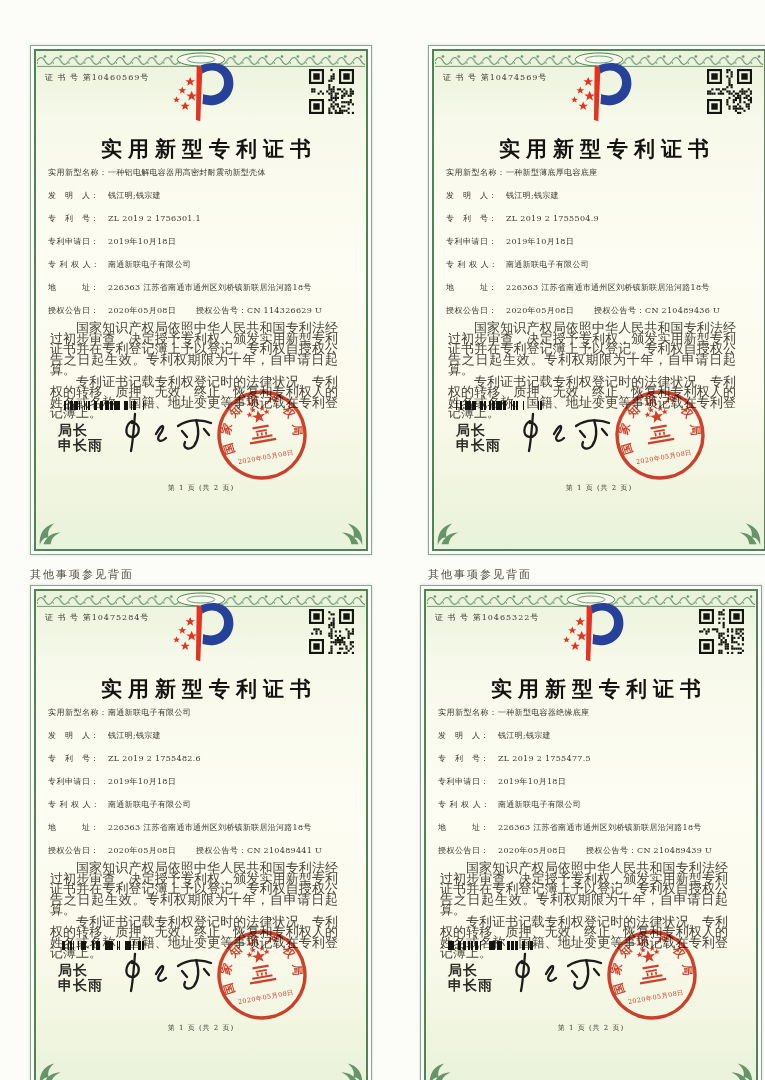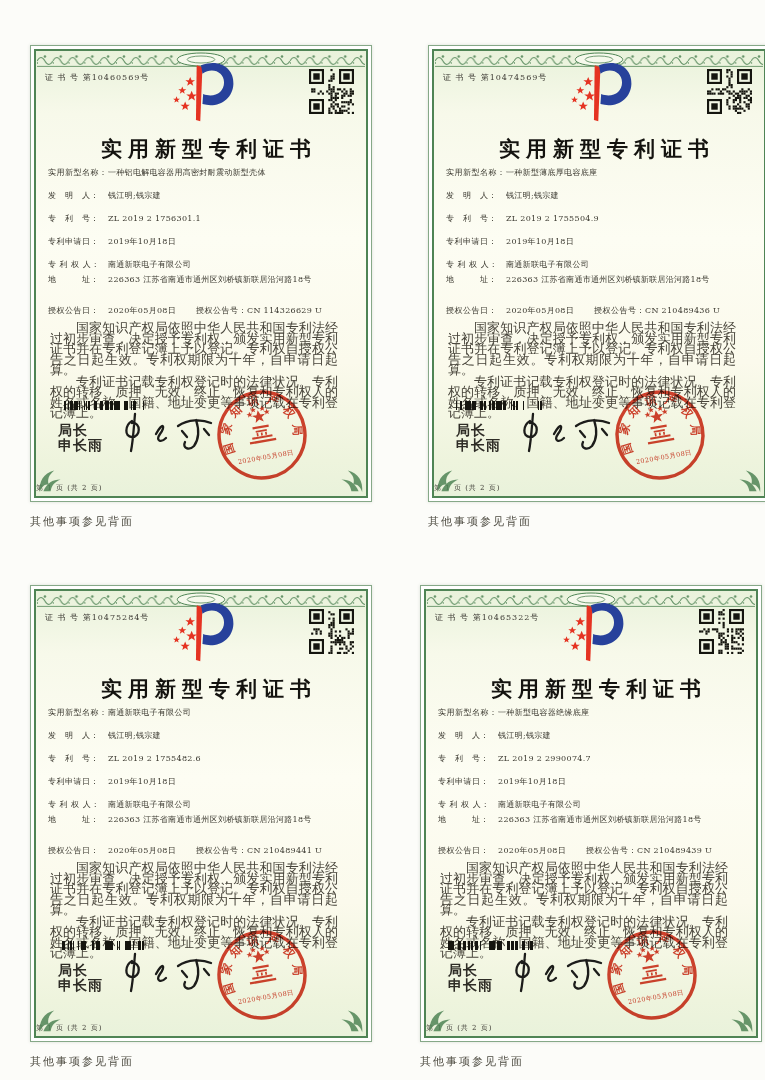--- a/index.html
+++ b/index.html
@@ -10,53 +10,53 @@
     -webkit-font-smoothing:antialiased;
   }
   .sheet{position:relative;width:765px;height:1080px;overflow:hidden;}
   .cert-slot{position:absolute;width:342px;}
   .cert-slot:nth-child(1){left:30px;top:45px;}
   .cert-slot:nth-child(2){left:420px;top:45px;margin-left:8px;}
   .cert-slot:nth-child(3){left:30px;top:585px;}
   .cert-slot:nth-child(4){left:420px;top:585px;}
 
   .cert{
-    position:relative;width:342px;height:457px;box-sizing:border-box;
+    position:relative;width:342px;height:510px;box-sizing:border-box;
     border:1px solid #86a888;background:#fff;
     box-shadow:0 0 3px rgba(60,90,60,.18);
   }
   .cert-inner{
     position:absolute;inset:3px;border:2px solid var(--border-green,#4f8455);
     background:linear-gradient(180deg,var(--paper-edge,#e9f2db) 0%,#f7f9ea 14%,
       var(--paper-mid,#fdfdf3) 42%,#fbfaec 70%,#eef4dd 92%,var(--paper-edge,#e9f2db) 100%);
     overflow:hidden;
   }
   .orn-top{position:absolute;top:1px;left:1px;right:1px;height:15px;width:calc(100% - 2px);}
   .cert-no{position:absolute;left:9px;top:21px;font-size:8px;letter-spacing:1px;color:#3c3a33;white-space:nowrap;}
   .logo{position:absolute;left:50%;transform:translateX(-50%);top:6px;width:72px;height:74px;}
   .qr{position:absolute;right:12px;top:18px;width:45px;height:45px;fill:#15150f;}
   .title{
     position:absolute;top:84px;left:0;right:0;text-align:center;
     font-size:21px;font-weight:700;letter-spacing:6px;color:#14130f;white-space:nowrap;padding-left:16px;
   }
   .f-row{position:absolute;left:12px;right:10px;display:flex;align-items:baseline;font-size:8px;line-height:10px;color:#3a382f;white-space:nowrap;}
   .flabel{flex:none;width:60px;letter-spacing:.5px;}
   .fval{letter-spacing:.3px;}
-  .r1{top:117px}.r2{top:140px}.r3{top:163px}.r4{top:186px}.r5{top:209px}.r6{top:224px}.r7{top:255px}
+  .r1{top:117px}.r2{top:140px}.r3{top:163px}.r4{top:186px}.r5{top:209px}.r6{top:232px}.r7{top:255px}
   .grant-label2{flex:none;margin-left:20px;letter-spacing:.5px;}
   .body-text{
     position:absolute;left:14px;right:28px;top:272px;
     font-size:13px;line-height:10.5px;color:#47443a;text-align:justify;
   }
   .body-text p{margin:0 0 1px 0;text-indent:2em;}
   .barcode{position:absolute;left:22px;top:350px;width:88px;height:9px;fill:#15150f;}
   .director{position:absolute;left:22px;top:372px;font-size:14px;font-weight:600;line-height:15px;color:#2e2c26;letter-spacing:1px;}
   .signature{position:absolute;left:80px;top:360px;width:112px;height:46px;}
   .seal{position:absolute;left:180px;top:338px;width:92px;height:92px;transform:rotate(-10deg);mix-blend-mode:multiply;opacity:.93;}
-  .page-info{position:absolute;left:0;right:0;top:432px;text-align:left;font-size:7px;color:#3c3a33;letter-spacing:1px;}
+  .page-info{position:absolute;left:0;right:0;top:432px;text-align:center;font-size:7px;color:#3c3a33;letter-spacing:1px;}
   .fl{position:absolute;bottom:2px;width:27px;height:27px;}
   .fl-l{left:2px;}
   .fl-r{right:2px;transform:scaleX(-1);}
   .under-note{margin-top:12px;text-align:left;font-size:11px;color:#4c4a40;letter-spacing:2px;}
 </style>
 </head>
 <body style="background: rgb(252, 252, 249);">
 
 <div class="sheet">
   <div class="cert-slot">
@@ -954,21 +954,21 @@
       <div class="f-row r1">
         <span class="flabel">实用新型名称：</span>
         <span class="fval">一种新型电容器绝缘底座</span>
       </div>
       <div class="f-row r2">
         <span class="flabel">发　明　人：</span>
         <span class="fval">钱江明;钱宗建</span>
       </div>
       <div class="f-row r3">
         <span class="flabel">专　利　号：</span>
-        <span class="fval">ZL 2019 2 2990074.7</span>
+        <span class="fval">ZL 2019 2 1755477.5</span>
       </div>
       <div class="f-row r4">
         <span class="flabel">专利申请日：</span>
         <span class="fval">2019年10月18日</span>
       </div>
       <div class="f-row r5">
         <span class="flabel">专 利 权 人：</span>
         <span class="fval">南通新联电子有限公司</span>
       </div>
       <div class="f-row r6">

